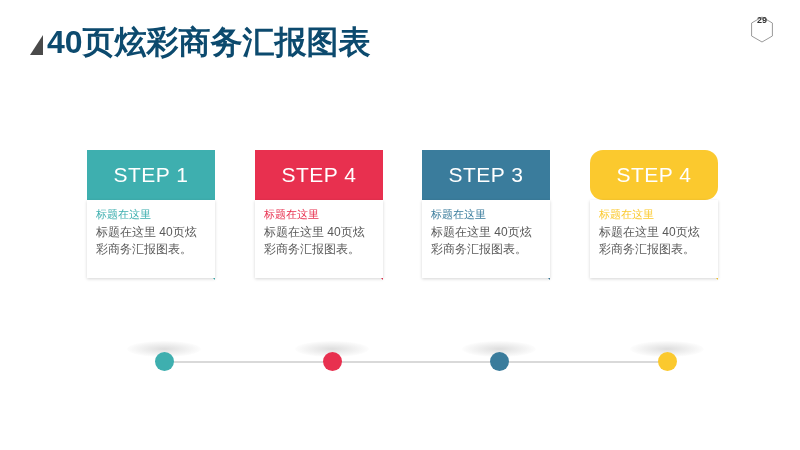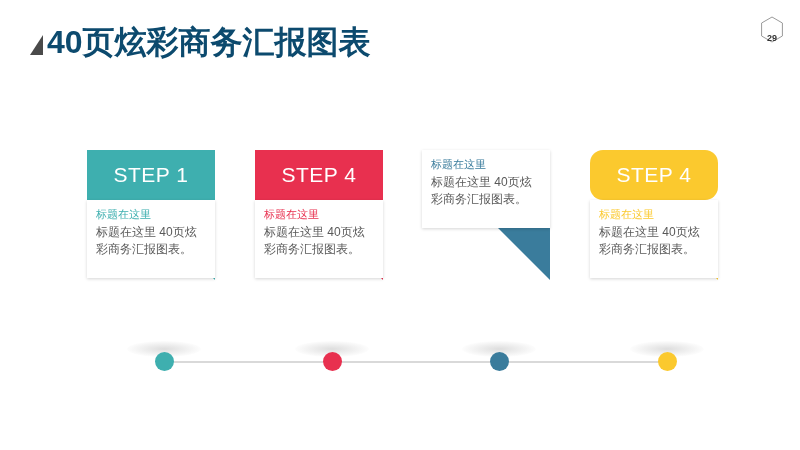--- a/index.html
+++ b/index.html
@@ -25,23 +25,23 @@
     font-size:32px;
     color:#0c4a6e;
     letter-spacing:0px;
     font-weight:700;
     white-space:nowrap;
     line-height:1;
   }
 
   
   .page-badge{
-    position:absolute;right:16px;top:16px;
+    position:absolute;right:26px;top:16px;
     width:24px;height:27px;
-    display:flex;align-items:flex-end;justify-content:center;
+    display:flex;align-items:flex-start;justify-content:center;
   }
   .hexagon{
     position:absolute;inset:0;
   }
   .page-num{
     position:relative;
     font-size:9px;font-weight:bold;color:#333;
     line-height:1;
   }
 
@@ -143,20 +143,23 @@
         <span>STEP 4</span>
       </div>
       <div class="card-body">
         <p class="card-subtitle" style="color:#E8304F;">标题在这里</p>
         <p class="card-text">标题在这里 40页炫彩商务汇报图表。</p>
       </div>
     </div>
 
     <div class="tail" style="left:498px;border-top-color:#3A7C9C;"></div>
     <div class="card" style="left:422px;">
+      <div class="card-head" style="background:#3A7C9C;">
+        <span>STEP 3</span>
+      </div>
       <div class="card-body">
         <p class="card-subtitle" style="color:#3A7C9C;">标题在这里</p>
         <p class="card-text">标题在这里 40页炫彩商务汇报图表。</p>
       </div>
     </div>
 
     <div class="tail" style="left:666px;border-top-color:#FBC92E;"></div>
     <div class="card" style="left:590px;">
       <div class="card-head" style="background:#FBC92E;border-radius:13px;">
         <span>STEP 4</span>

